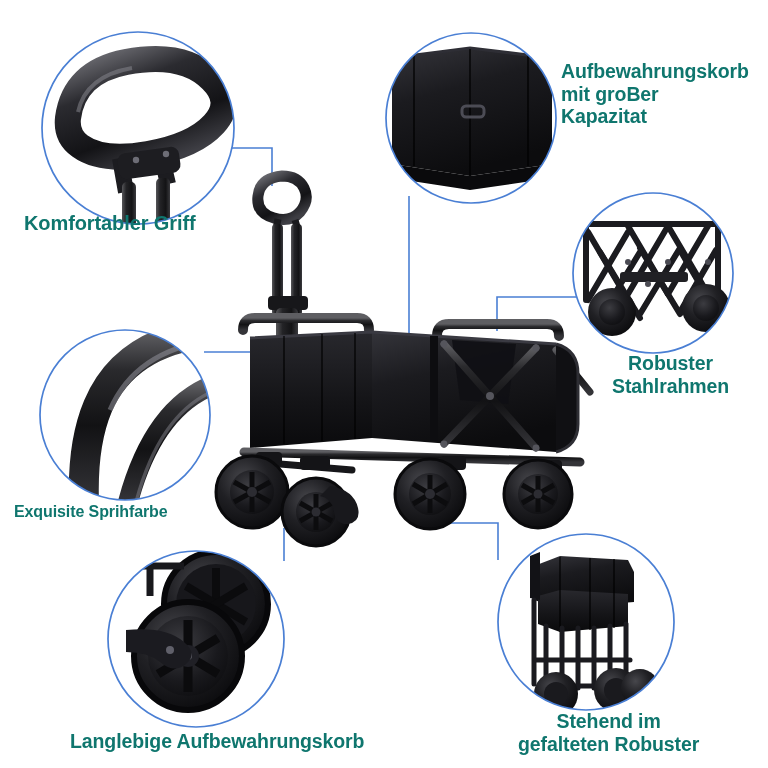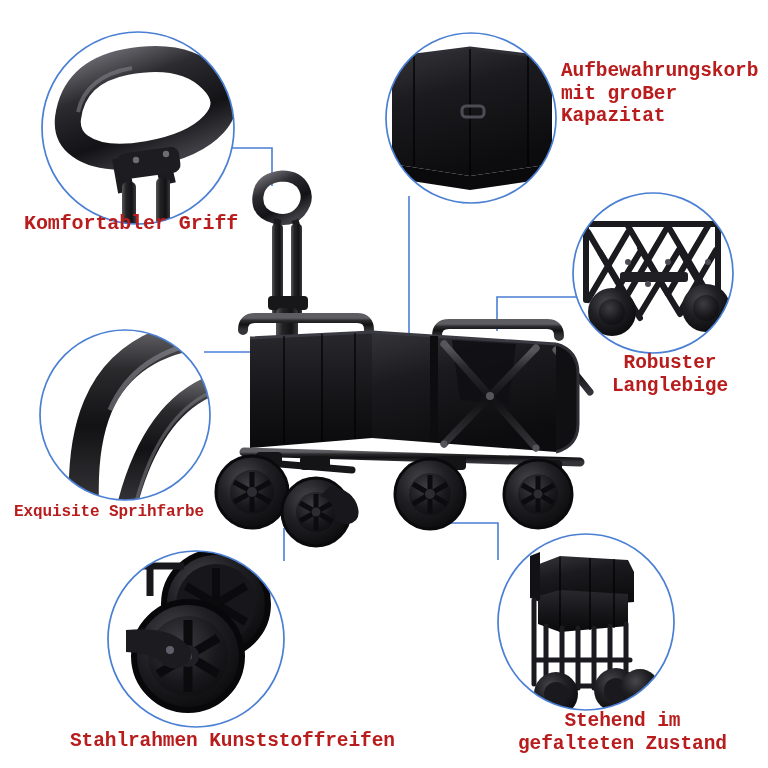--- a/index.html
+++ b/index.html
@@ -8,25 +8,24 @@
     width:768px;height:768px;
     font-family:"Liberation Sans","DejaVu Sans",sans-serif;
     overflow:hidden;
   }
   #stage{position:relative;width:768px;height:768px;background:#ffffff;overflow:hidden;}
   #art{position:absolute;left:0;top:0;width:768px;height:768px;}
 
   .label{
     position:absolute;
     font-weight:bold;
-    color:#b91c1c;
+    color:#0f766e;
     line-height:1.16;
     white-space:pre-line;
     letter-spacing:-0.1px;
-    font-family:Liberation Mono, monospace;
   }
   .l-handle   {left:24px;  top:212px; font-size:20px;}
   .l-basket   {left:561px; top:60px;  font-size:19.5px;}
   .l-frame    {left:612px; top:352px; font-size:19.5px; text-align:center;}
   .l-paint    {left:14px;  top:503px; font-size:16px;}
   .l-tires    {left:70px;  top:730px; font-size:19.5px;}
   .l-folded   {left:518px; top:710px; font-size:19.5px; text-align:center;}
 </style>
 </head>
 <body>
@@ -371,22 +370,22 @@
     </g>
   </svg>
 
   <div class="label l-handle">Komfortabler Griff</div>
 
   <div class="label l-basket">Aufbewahrungskorb
 mit groBer
 Kapazitat</div>
 
   <div class="label l-frame">Robuster
-Langlebige</div>
+Stahlrahmen</div>
 
   <div class="label l-paint">Exquisite Sprihfarbe</div>
 
-  <div class="label l-tires">Stahlrahmen Kunststoffreifen</div>
+  <div class="label l-tires">Langlebige Aufbewahrungskorb</div>
 
   <div class="label l-folded">Stehend im
-gefalteten Zustand</div>
+gefalteten Robuster</div>
 
 </div>
 
 </body></html>

